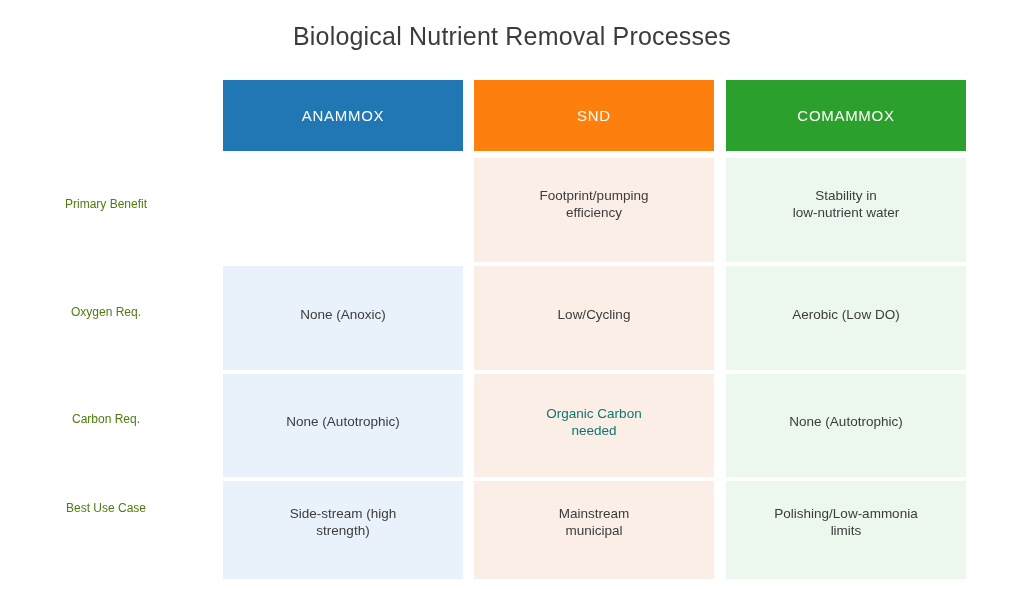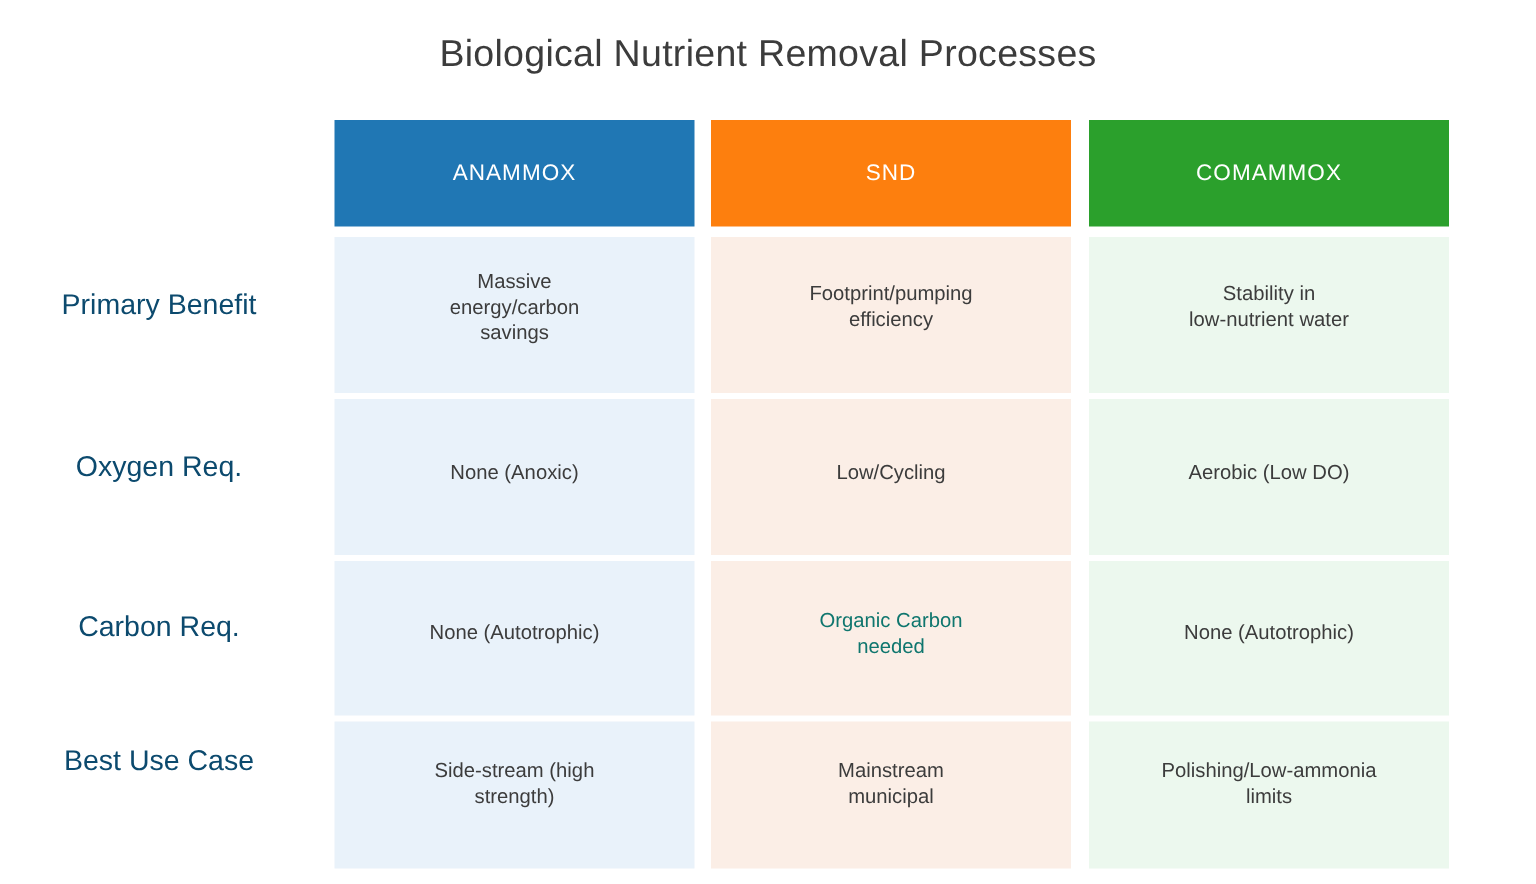--- a/index.html
+++ b/index.html
@@ -52,22 +52,22 @@
     top: 0px;
     width: 212px;
     height: 500px;
   }
 
   .row-label {
     position: absolute;
     left: 0;
     width: 212px;
     text-align: center;
-    font-size: 19px;
-    color: #0c4a6e;
+    font-size: 12px;
+    color: #4d7c0f;
     line-height: 18px;
   }
 
   .columns {
     position: absolute;
     left: 223px;
     top: 0;
     width: 742px;
     height: 500px;
   }
@@ -145,25 +145,20 @@
       <div class="row-label l0">Primary Benefit</div>
       <div class="row-label l1">Oxygen Req.</div>
       <div class="row-label l2">Carbon Req.</div>
       <div class="row-label l3">Best Use Case</div>
     </div>
 
     <div class="columns">
 
       <div class="column c0">
         <div class="col-header" style="background: rgb(32, 119, 180); color: rgb(255, 255, 255);">ANAMMOX</div>
-        <div class="cell r0" style="background: rgb(233, 242, 250); color: rgb(60, 60, 60);">
-          <span class="cell-text">Massive
-energy/carbon
-savings</span>
-        </div>
         <div class="cell r1" style="background: rgb(233, 242, 250); color: rgb(60, 60, 60);">
           <span class="cell-text">None (Anoxic)</span>
         </div>
         <div class="cell r2" style="background: rgb(233, 242, 250); color: rgb(60, 60, 60);">
           <span class="cell-text">None (Autotrophic)</span>
         </div>
         <div class="cell r3" style="background: rgb(233, 242, 250); color: rgb(60, 60, 60);">
           <span class="cell-text">Side-stream (high
 strength)</span>
         </div>

